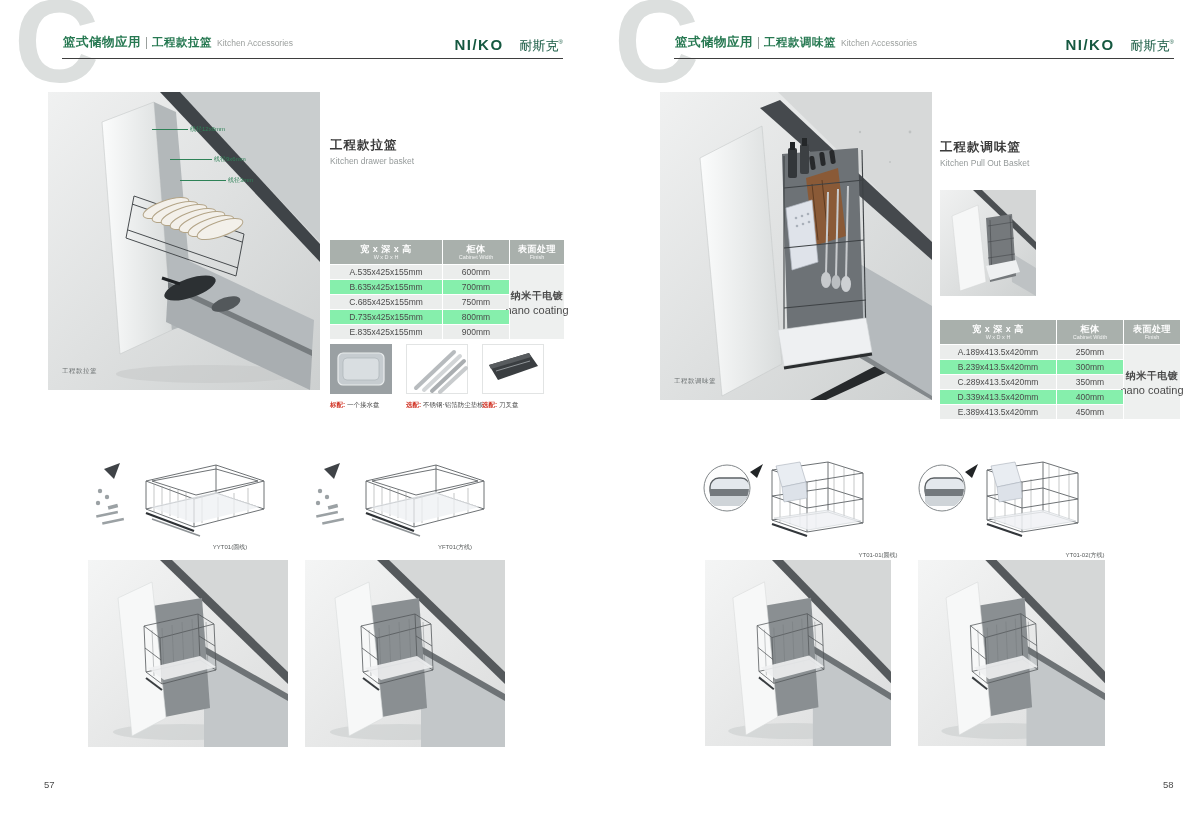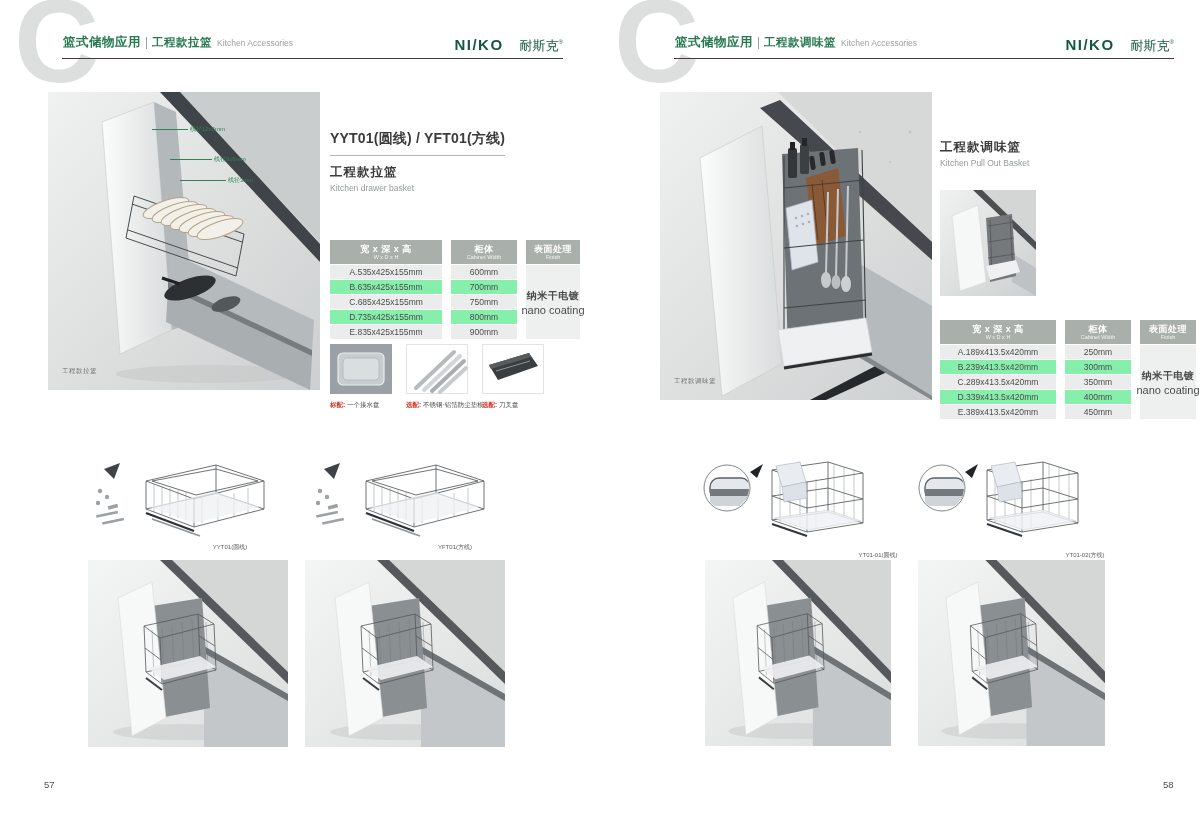--- a/index.html
+++ b/index.html
@@ -34,21 +34,21 @@
 
   .col-info{position:absolute;width:250px}
   #pL .col-info{left:330px;top:129px} #pR .col-info{left:340px;top:131px}
   .model{display:inline-block;white-space:nowrap;font-size:14px;font-weight:bold;color:#3b3b3b;
          letter-spacing:.2px;padding-bottom:7px;border-bottom:1px solid #b5b5b5}
   .name-cn{margin-top:8px;font-size:12.5px;font-weight:bold;color:#3b3b3b;letter-spacing:1px}
   .name-en{margin-top:2px;font-size:8.5px;color:#959a9a}
 
   .small-photo{position:absolute;left:340px;top:190px;width:96px;height:106px;margin:0}
 
-  .spec-table{position:absolute;display:grid;gap:1px 9px}
+  .spec-table{position:absolute;display:grid;gap:1px 1px}
   #pL .spec-table{left:330px;top:240px;grid-template-columns:112px 66px 54px;grid-template-rows:24px repeat(5,14px)}
   #pR .spec-table{left:340px;top:320px;grid-template-columns:116px 66px 56px;grid-template-rows:24px repeat(5,14px)}
   .th{background:#a9b0ac;color:#fff;text-align:center;display:flex;flex-direction:column;
       justify-content:center;line-height:1.15}
   .th-cn{font-size:9px;font-weight:bold;letter-spacing:.5px}
   .th-en{font-size:5.5px;opacity:.85}
   .td{font-size:8.5px;color:#4b4b4b;display:flex;align-items:center;justify-content:center;white-space:nowrap}
   .odd{background:#ebedec} .even{background:#86efac}
   .c1{grid-column:1} .c2{grid-column:2}
   .c3span{grid-column:3;grid-row:2 / span 5;background:#eef0ef;flex-direction:column;gap:1px}
@@ -351,21 +351,20 @@
           <span>线径9x6mm</span>
         </div>
       <div class="ann" style="left:132px;top:84px">
           <i class="ann-line" style="width:46px"></i>
           <span>线径3mm</span>
         </div>
       <figcaption class="photo-cap">工程款拉篮</figcaption>
     </figure>
 
     <div class="col-info">
-      <div class="model">YYT01(圆线) / YFT01(方线)</div>
       <div class="name-cn">工程款拉篮</div>
       <div class="name-en">Kitchen drawer basket</div>
     </div>
 
     <div class="spec-table">
       <div class="th">
           <div class="th-cn">宽 x 深 x 高</div>
           <div class="th-en">W x D x H</div>
         </div>
       <div class="th">

